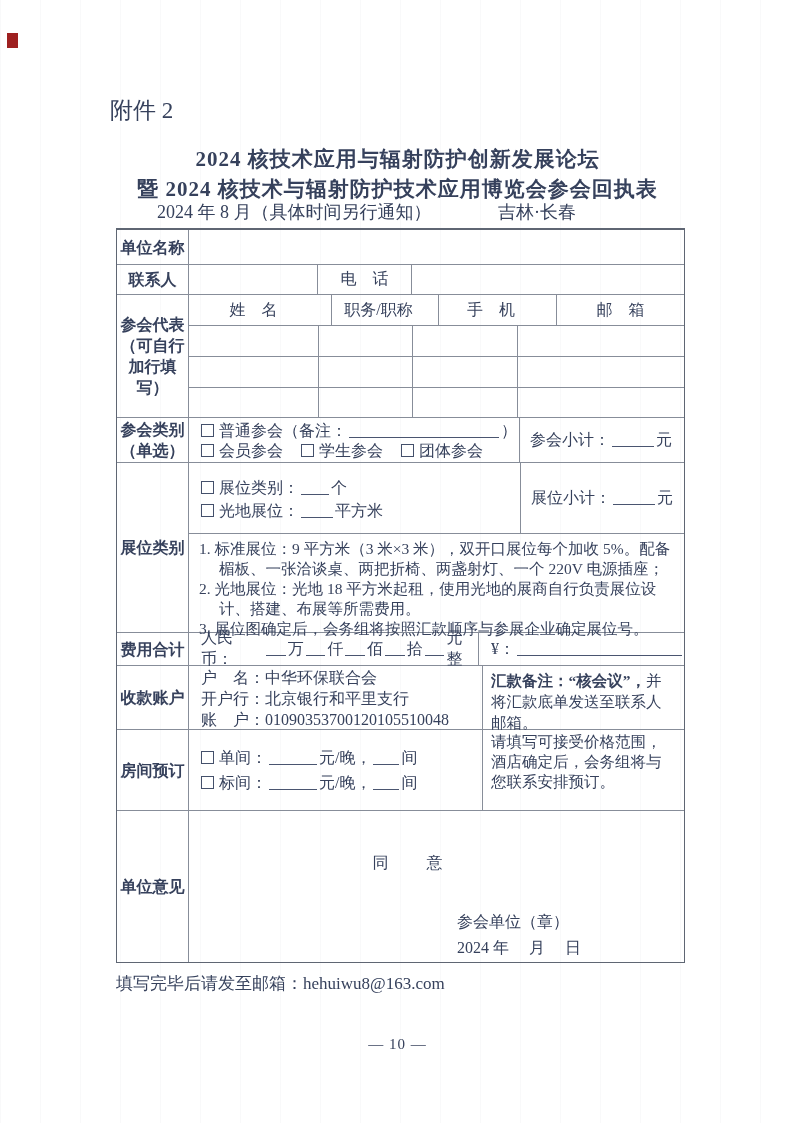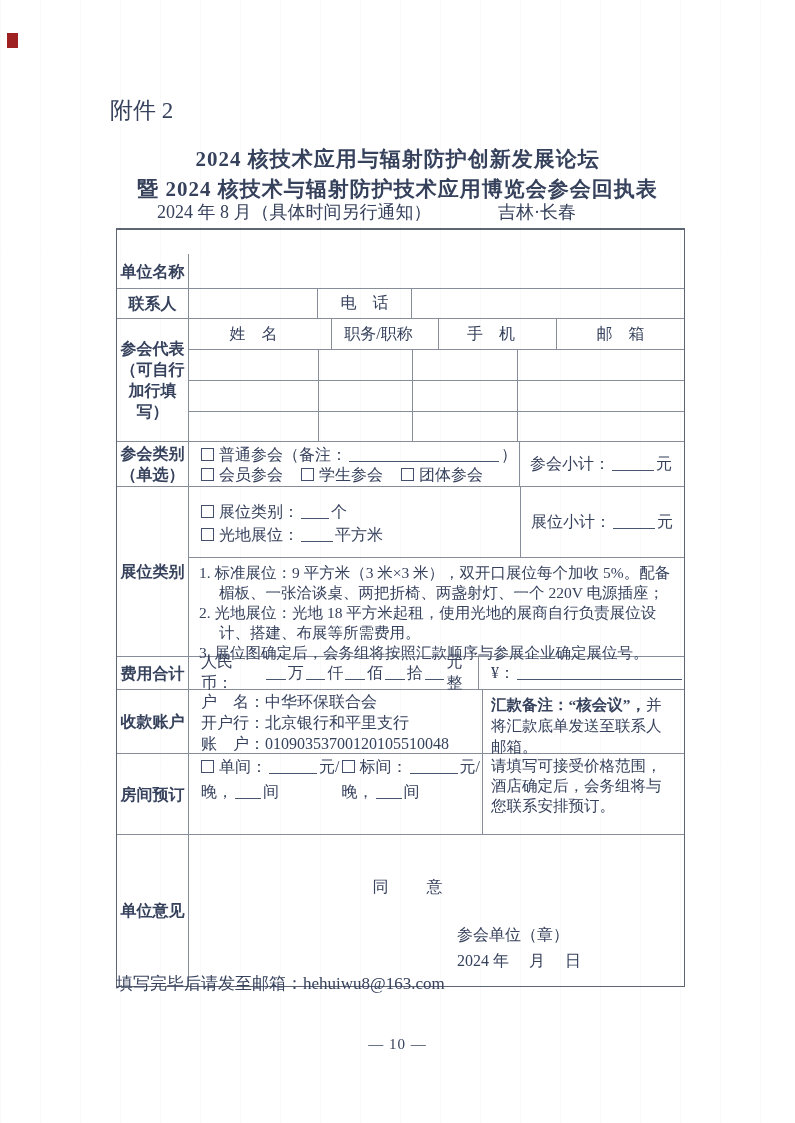--- a/index.html
+++ b/index.html
@@ -24,21 +24,21 @@
   
   .tbl{left:116px;top:228px;width:569px;border:1px solid #5f6673;border-top-width:2px;box-sizing:border-box;font-size:16px;}
   .tr{display:flex;border-top:1px solid #878d99;box-sizing:border-box;}
   .tr:first-child{border-top:none;}
   .td{box-sizing:border-box;border-left:1px solid #878d99;}
   .td:first-child{border-left:none;}
   .lbl{width:71px;font-weight:700;display:flex;flex-direction:column;align-items:center;justify-content:center;text-align:center;line-height:21px;flex-shrink:0;}
   .vcenter{display:flex;align-items:center;}
   .grow{flex:1;}
 
-  .h34{height:34px;margin-top:24px;} .h30{height:30px;} .h123{height:123px;} .h45{height:45px;}
+  .h34{height:34px;} .h30{height:30px;} .h123{height:123px;} .h45{height:45px;}
   .h170{height:170px;} .h33{height:33px;} .h64{height:64px;} .h81{height:81px;} .h152{height:152px;}
 
   .c129{width:129px;} .c94{width:94px;} .c105{width:105px;} .c331{width:331px;} .c294{width:294px;}
 
   .subcol{flex:1;display:flex;flex-direction:column;border-left:1px solid #878d99;box-sizing:border-box;}
   .subrow{display:flex;border-top:1px solid #878d99;box-sizing:border-box;flex:1;}
   .subrow:first-child{border-top:none;}
   .sr30{flex:0 0 30px;gap:13px;} .sr31{flex:0 0 31px;} .sr70{flex:0 0 70px;} .sr100{flex:0 0 100px;}
   .hcell{display:flex;align-items:center;justify-content:center;}
 
@@ -52,25 +52,25 @@
   .b150{width:150px;} .b42{width:42px;} .b28{width:28px;} .b32{width:32px;}
   .b20{width:20px;} .b165{width:165px;} .b48{width:48px;} .b26{width:26px;}
 
   .notes{padding:5px 8px 0 10px;font-size:15.5px;line-height:20px;}
   .note-item{padding-left:20px;text-indent:-20px;}
 
   .acct{padding-top:1px;line-height:21px;display:flex;flex-direction:column;justify-content:center;}
   .remit{padding:4px 8px 0 8px;font-size:15.5px;line-height:21px;}
   .remit-bold{font-weight:700;}
   .roomnote{padding:2px 8px 0 8px;font-size:15.5px;line-height:20px;}
-  .rooms{line-height:25px;display:flex;flex-direction:row;justify-content:center;}
+  .rooms{line-height:25px;display:flex;flex-direction:column;justify-content:center;}
 
   .op-cell{flex:1;padding-top:42px;box-sizing:border-box;}
   .agree{text-align:center;transform:translateX(-28px);letter-spacing:2px;}
-  .stamp-wrap{margin-left:268px;margin-top:24px;line-height:26px;}
+  .stamp-wrap{margin-left:268px;margin-top:35px;line-height:26px;}
 
   .email-line{left:116px;top:972px;font-size:17px;}
   .pageno{left:0;top:1036px;width:795px;text-align:center;font-size:15px;letter-spacing:1px;}
 </style>
 </head>
 <body>
 
 <div class="page">
 
   <div class="abs red-mark"></div>

